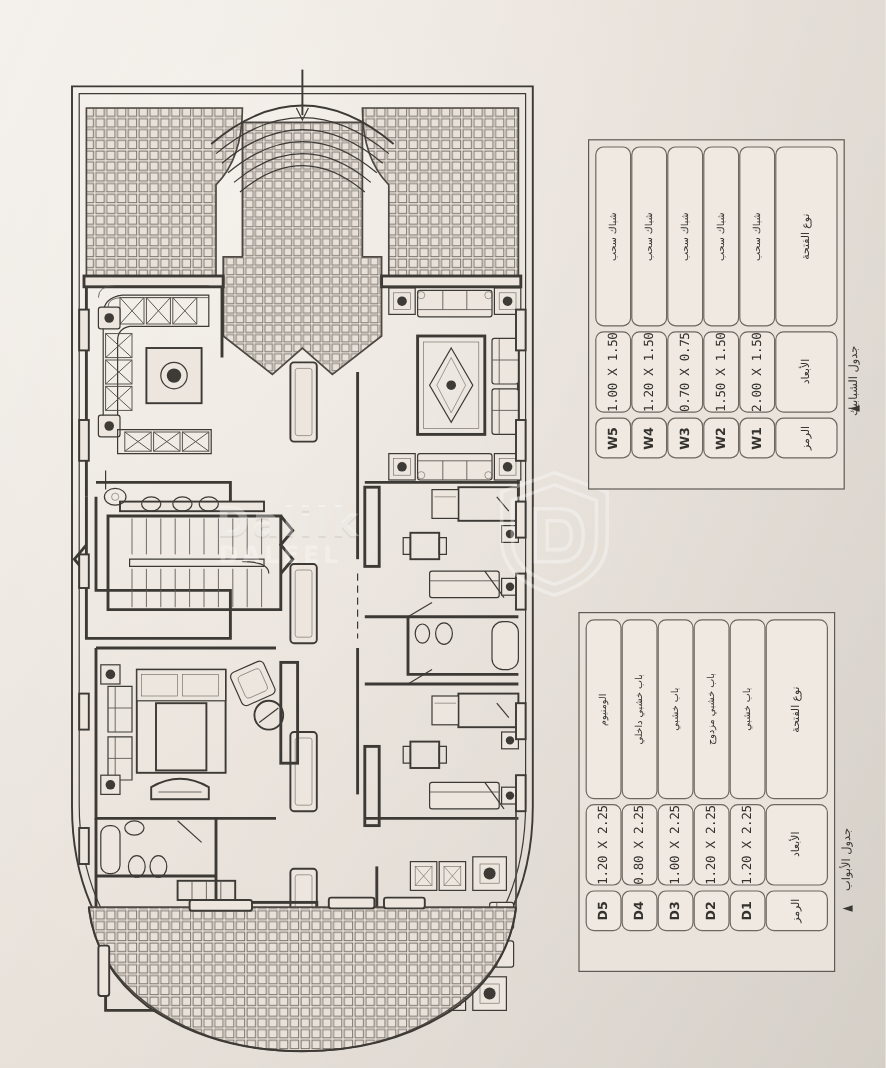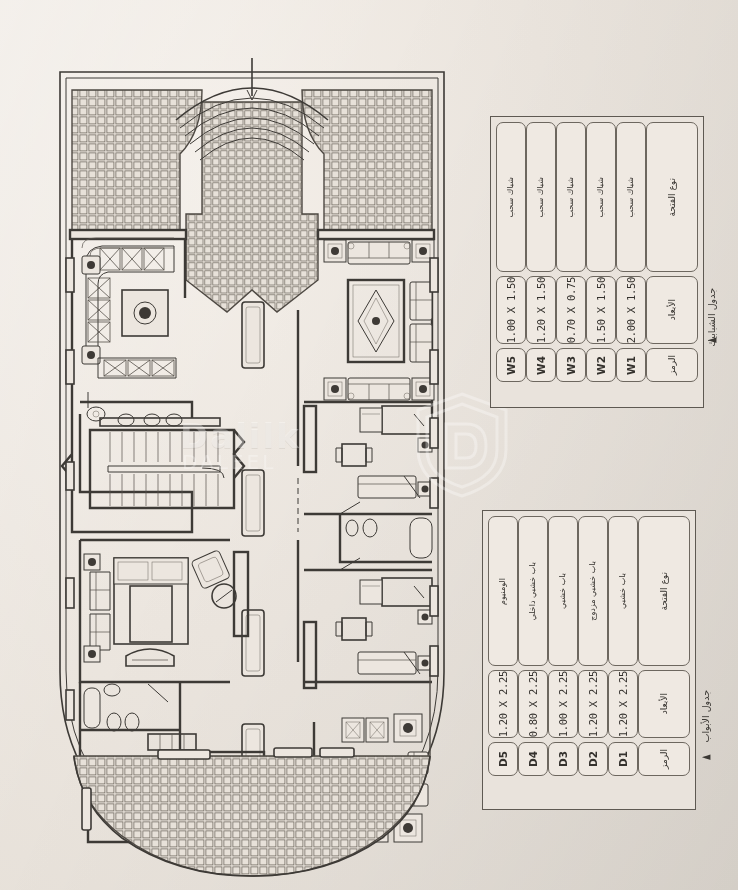--- a/index.html
+++ b/index.html
@@ -93,21 +93,21 @@
   }
   #wm .wtext{
     position:absolute;left:0;top:28px;
     font-size:34px;font-weight:bold;letter-spacing:2px;
     color:rgba(255,255,255,.62);
     text-shadow:0 1px 0 rgba(120,112,104,.25);
     font-family:"DejaVu Sans",sans-serif;
   }
   #wm .wsub{
     position:absolute;left:2px;top:62px;
-    font-size:20px;font-weight:normal;letter-spacing:3px;
+    font-size:20px;font-weight:bold;letter-spacing:3px;
     color:rgba(255,255,255,.55);
     font-family:"DejaVu Sans",sans-serif;
   }
   #wmlogo{position:absolute;left:232px;top:2px;}
 </style>
 </head>
 <body>
 
 <div id="paper"></div>
 

